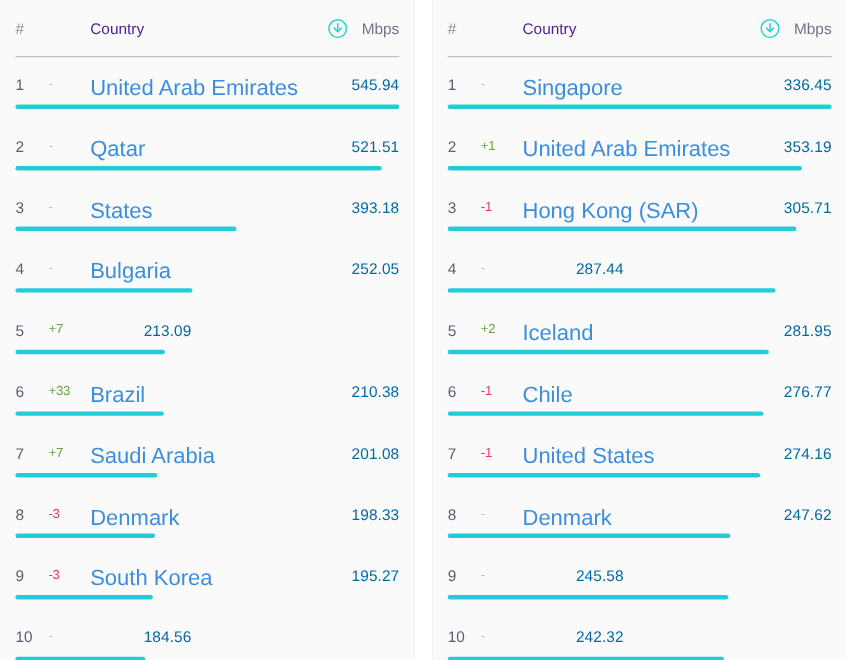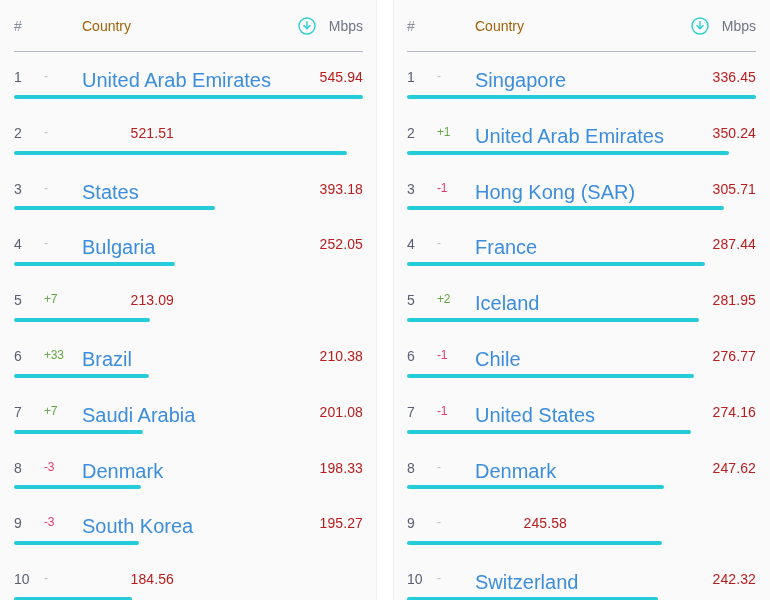--- a/index.html
+++ b/index.html
@@ -63,21 +63,21 @@
     color: #8a8f9e;
   }
   .col-change {
     width: 38px;
     flex: 0 0 38px;
     font-size: 13px;
   }
   .col-country {
     flex: 1 1 auto;
     font-size: 14px;
-    color: #a16207;
+    color: #4c1d95;
     white-space: nowrap;
     overflow: hidden;
   }
   .col-value {
     flex: 0 0 92px;
     text-align: right;
     font-size: 14px;
     color: #6f7485;
   }
 
@@ -117,21 +117,21 @@
   }
   .trow .col-change.up   { color: #64a742; }
   .trow .col-change.down { color: #e8366b; }
 
   .trow .col-country {
     font-size: 20px;
     color: #3c8ddc;
   }
   .trow .col-value {
     font-size: 14px;
-    color: #b91c1c;
+    color: #0369a1;
     letter-spacing: 0.1px;
   }
 
   .barwrap {
     position: absolute;
     left: 0;
     right: 0;
     bottom: 9px;
     height: 4px;
   }
@@ -168,20 +168,21 @@
           <div class="col-change">-</div>
           <div class="col-country">United Arab Emirates</div>
           <div class="col-value">545.94</div>
           <div class="barwrap">
             <div class="bar" style="width:100.00%;background:#24cbd8;"></div>
           </div>
         </div>
         <div class="trow">
           <div class="col-rank">2</div>
           <div class="col-change">-</div>
+          <div class="col-country">Qatar</div>
           <div class="col-value">521.51</div>
           <div class="barwrap">
             <div class="bar" style="width:95.53%;background:#24cbd8;"></div>
           </div>
         </div>
         <div class="trow">
           <div class="col-rank">3</div>
           <div class="col-change">-</div>
           <div class="col-country">States</div>
           <div class="col-value">393.18</div>
@@ -275,38 +276,37 @@
           <div class="col-country">Singapore</div>
           <div class="col-value">336.45</div>
           <div class="barwrap">
             <div class="bar" style="width:100.00%;background:#24cbd8;"></div>
           </div>
         </div>
         <div class="trow">
           <div class="col-rank">2</div>
           <div class="col-change up">+1</div>
           <div class="col-country">United Arab Emirates</div>
-          <div class="col-value">350.24</div>
+          <div class="col-value">353.19</div>
           <div class="barwrap">
             <div class="bar" style="width:92.15%;background:#24cbd8;"></div>
           </div>
         </div>
         <div class="trow">
           <div class="col-rank">3</div>
           <div class="col-change down">-1</div>
           <div class="col-country">Hong Kong (SAR)</div>
           <div class="col-value">305.71</div>
           <div class="barwrap">
             <div class="bar" style="width:90.86%;background:#24cbd8;"></div>
           </div>
         </div>
         <div class="trow">
           <div class="col-rank">4</div>
           <div class="col-change">-</div>
-          <div class="col-country">France</div>
           <div class="col-value">287.44</div>
           <div class="barwrap">
             <div class="bar" style="width:85.43%;background:#24cbd8;"></div>
           </div>
         </div>
         <div class="trow">
           <div class="col-rank">5</div>
           <div class="col-change up">+2</div>
           <div class="col-country">Iceland</div>
           <div class="col-value">281.95</div>
@@ -345,21 +345,20 @@
           <div class="col-rank">9</div>
           <div class="col-change">-</div>
           <div class="col-value">245.58</div>
           <div class="barwrap">
             <div class="bar" style="width:72.99%;background:#24cbd8;"></div>
           </div>
         </div>
         <div class="trow">
           <div class="col-rank">10</div>
           <div class="col-change">-</div>
-          <div class="col-country">Switzerland</div>
           <div class="col-value">242.32</div>
           <div class="barwrap">
             <div class="bar" style="width:72.02%;background:#24cbd8;"></div>
           </div>
         </div>
       </div>
     </div>
   </div>
 
 </body></html>

